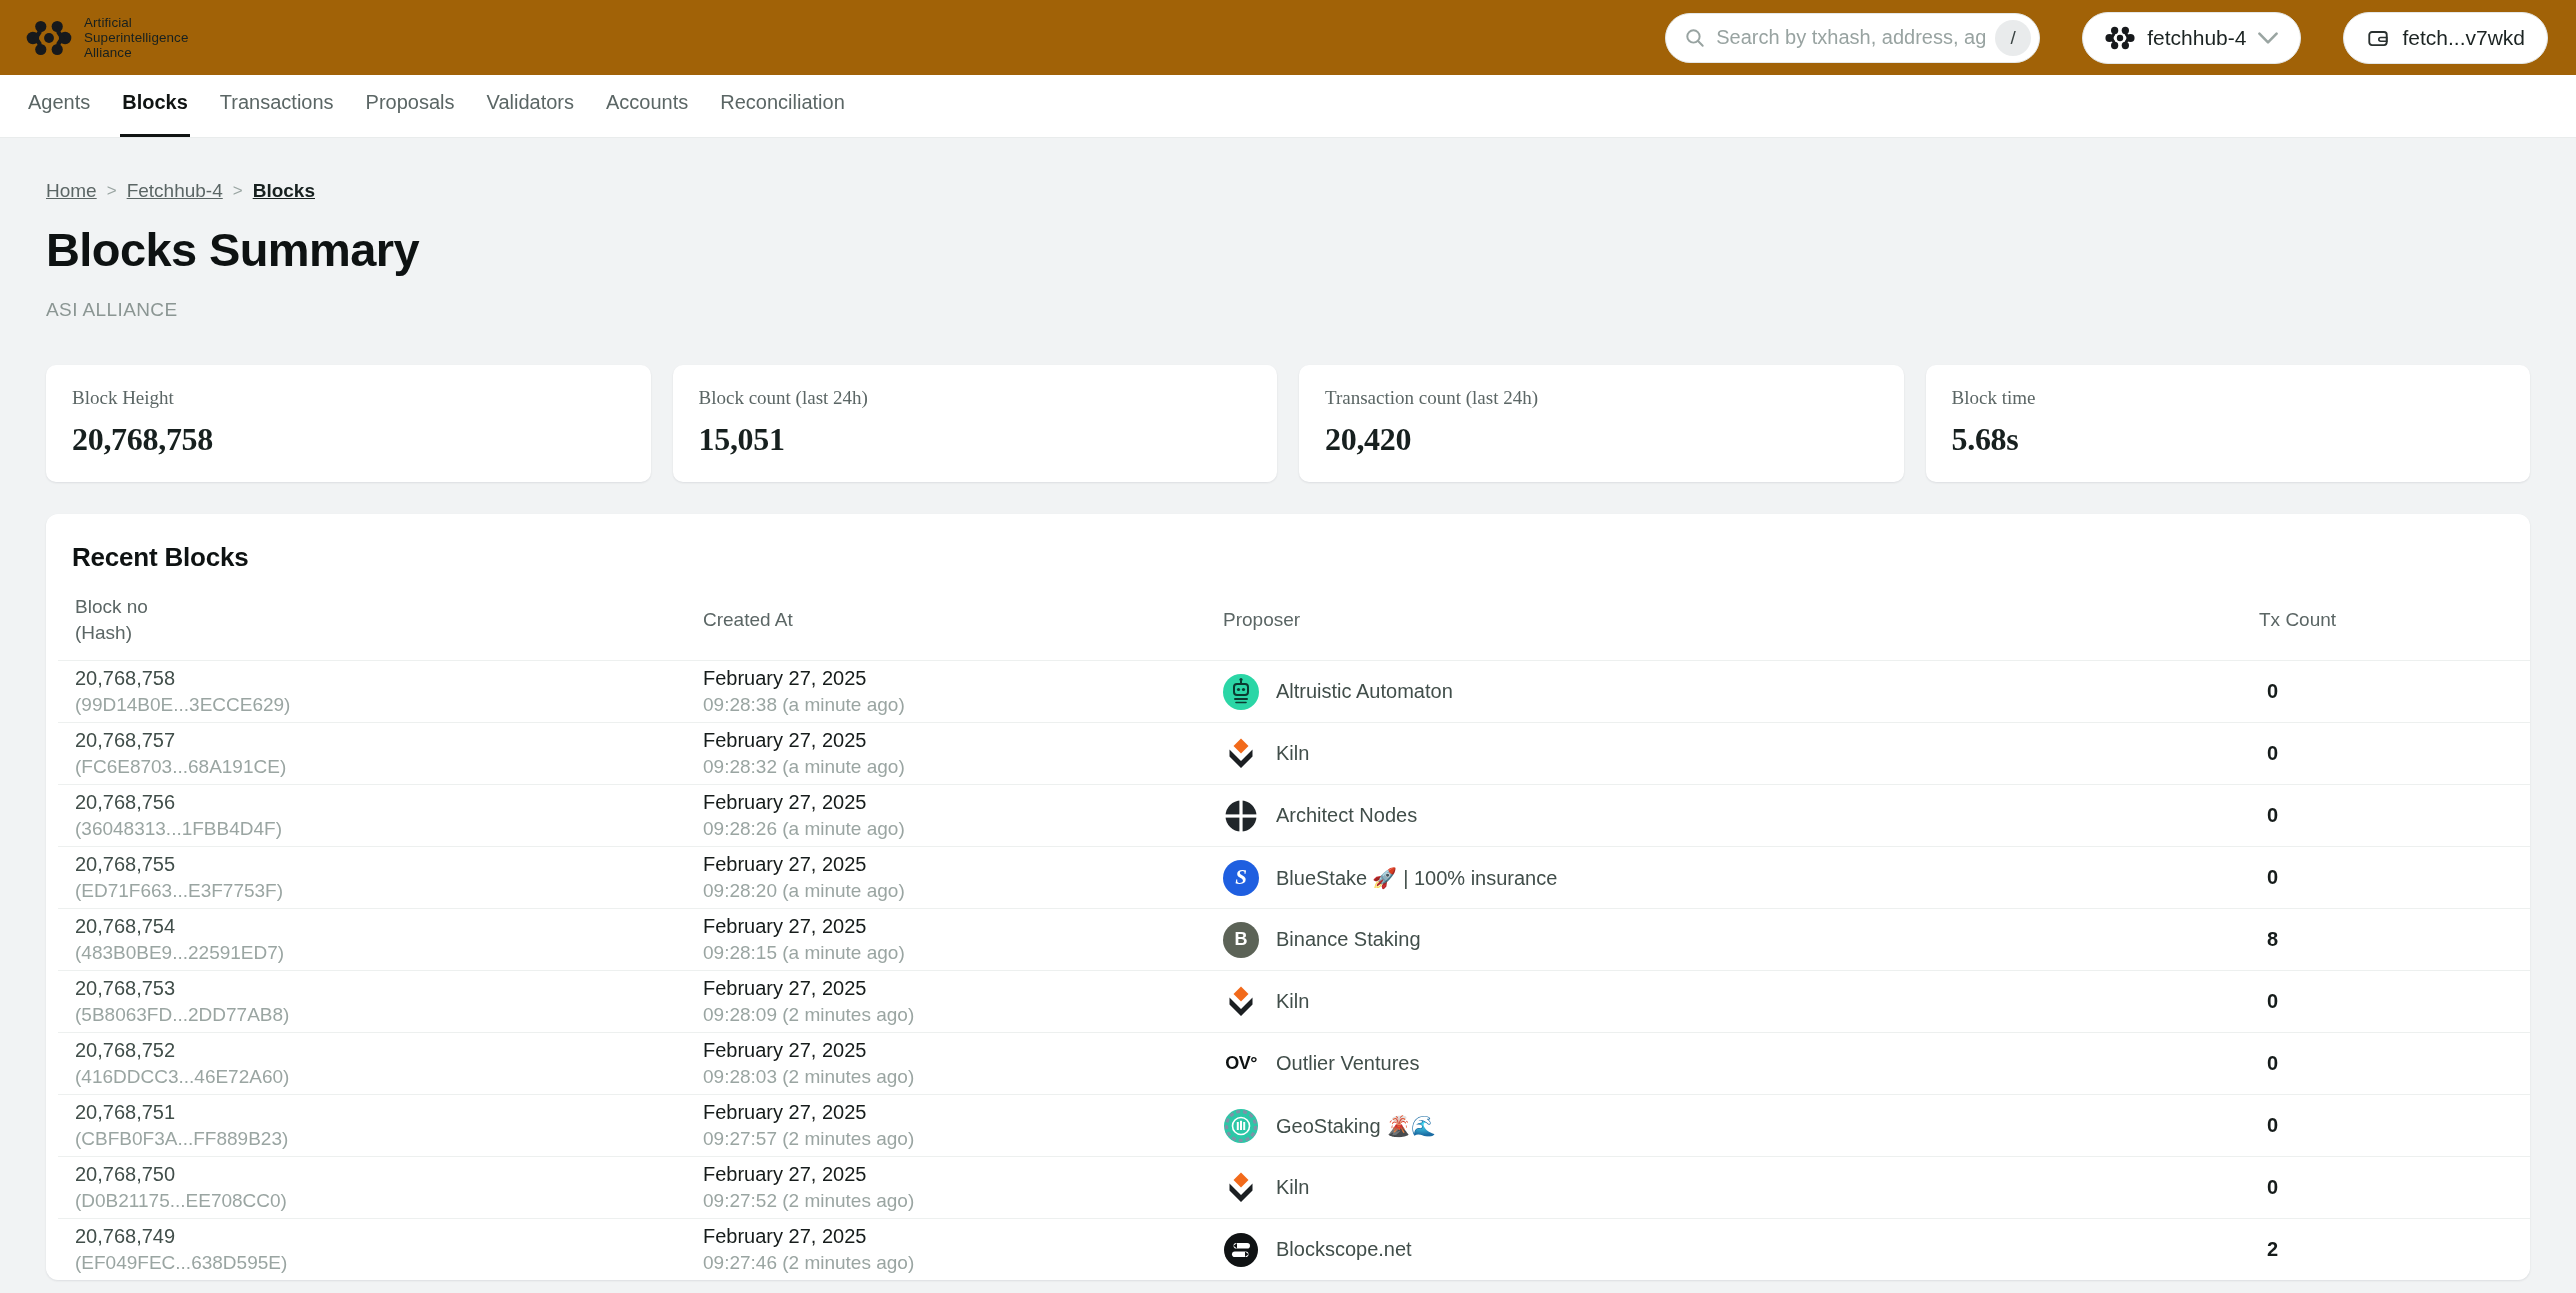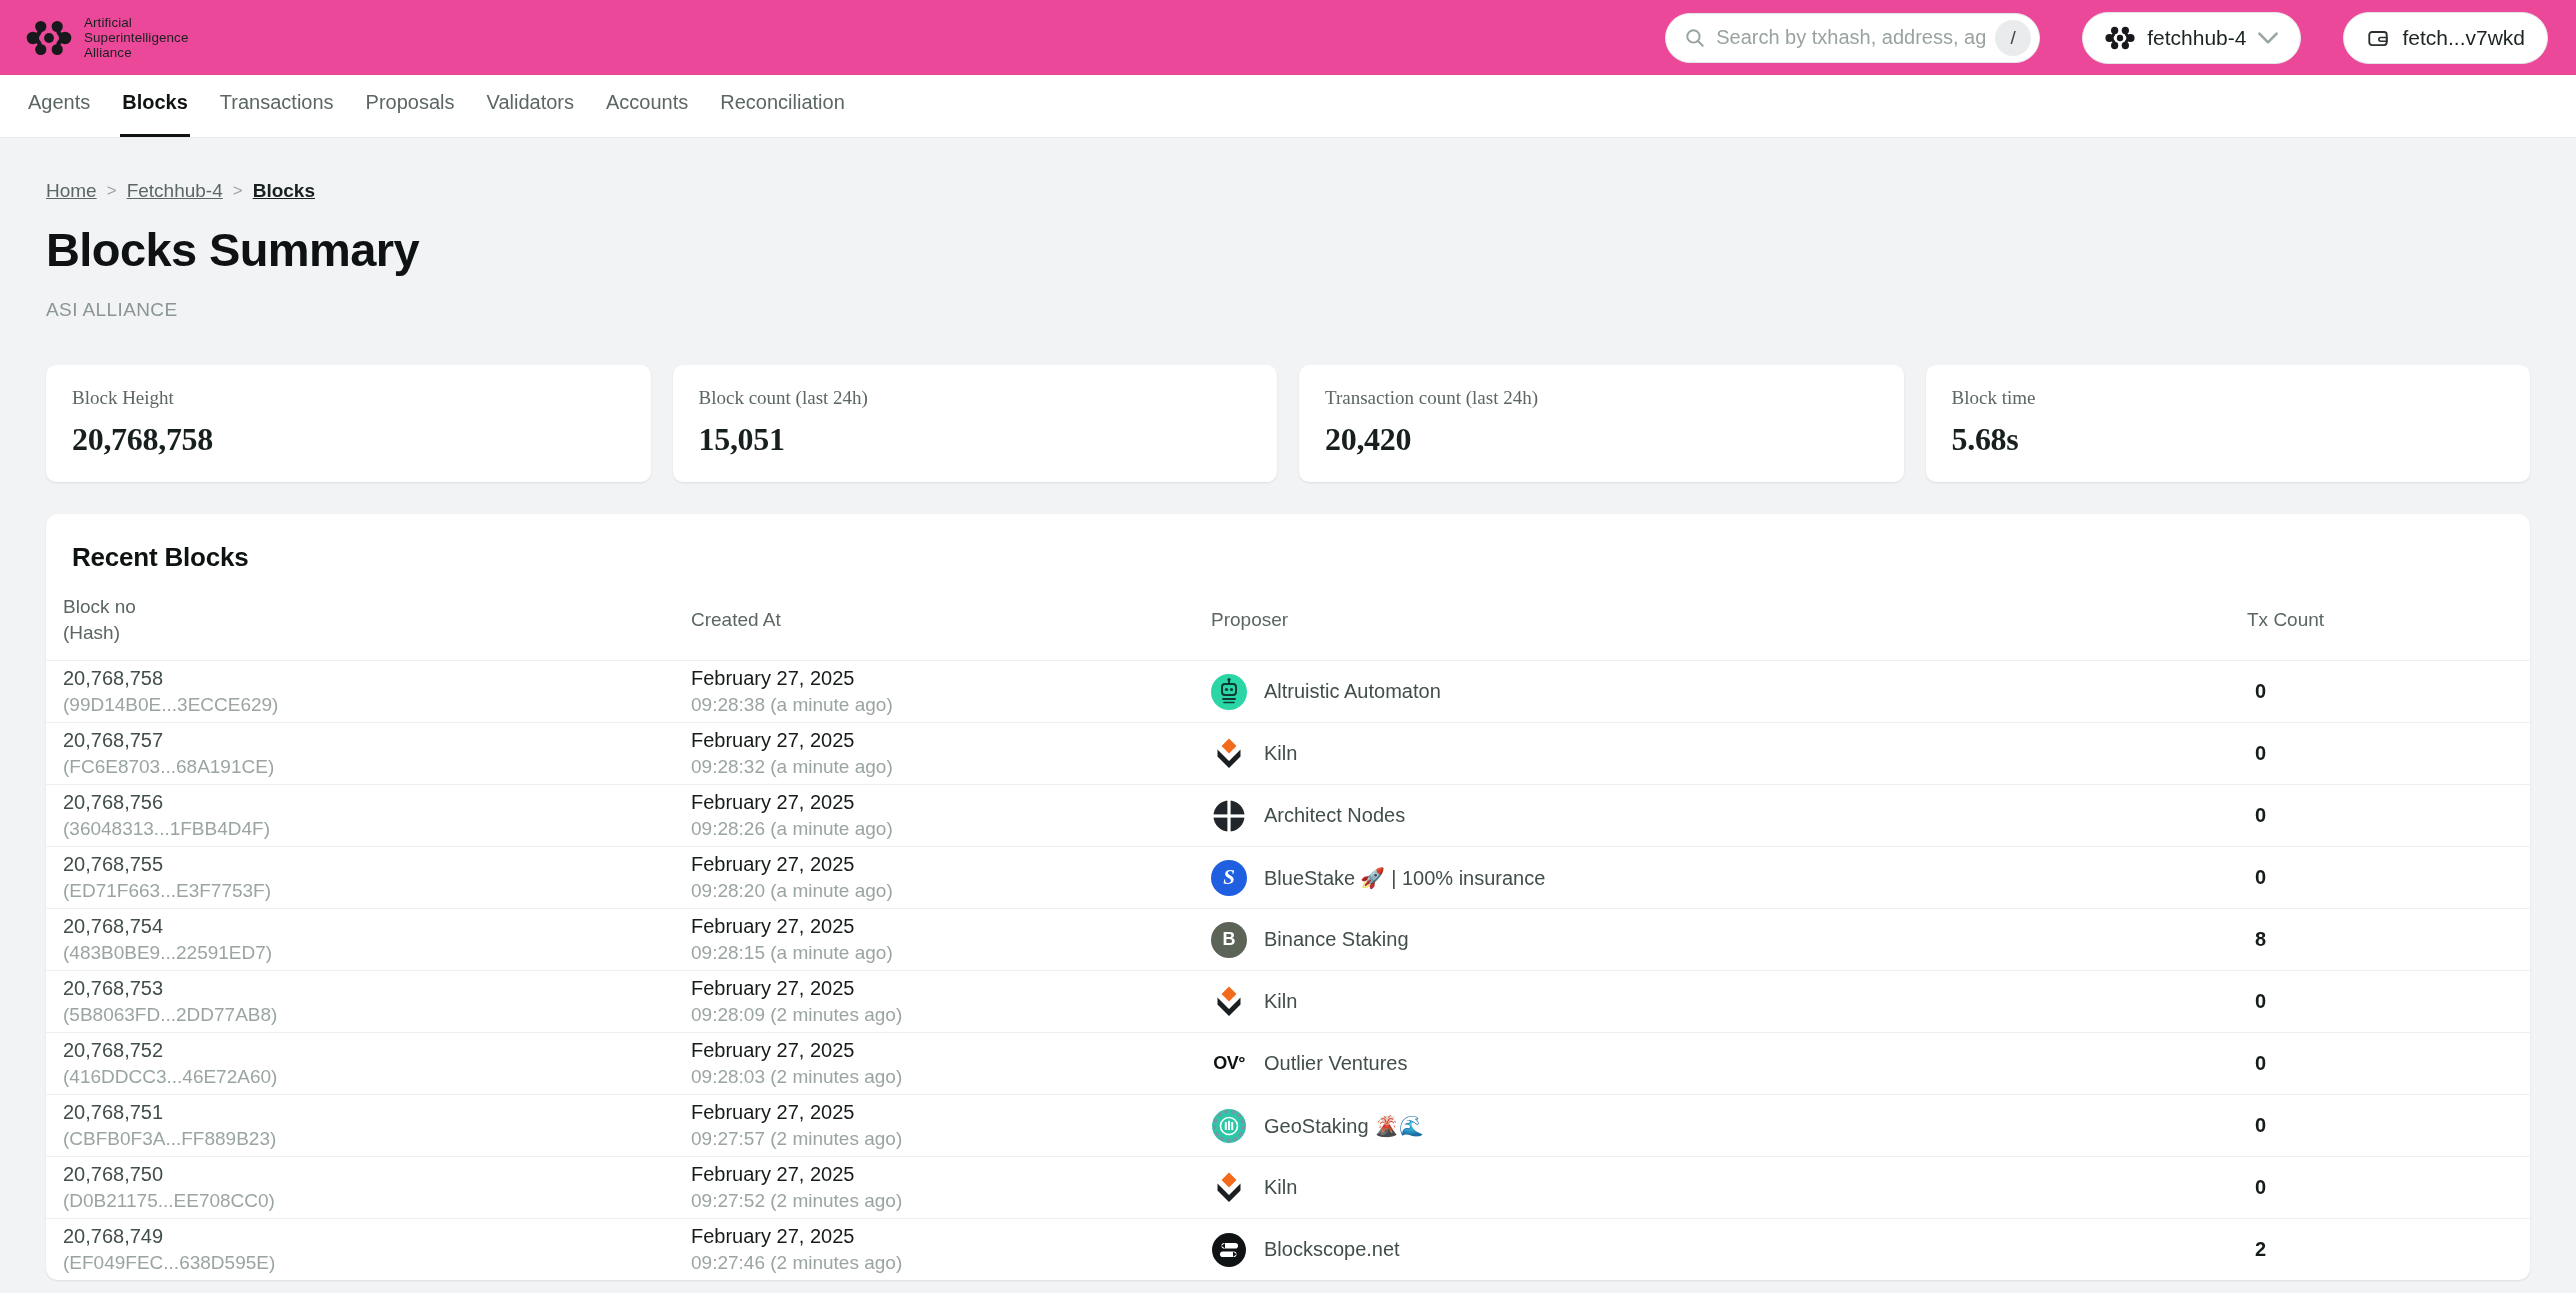--- a/index.html
+++ b/index.html
@@ -4,21 +4,21 @@
 <style>
   * { margin:0; padding:0; box-sizing:border-box; }
   html,body { width:2576px; height:1294px; overflow:hidden; }
   body {
     font-family:"Liberation Sans","DejaVu Sans",sans-serif;
     background:#f1f3f4; color:#161c1b;
     -webkit-font-smoothing:antialiased;
   }
   
   .header {
-    height:75px; background:#ec4899; display:flex; align-items:center;
+    height:75px; background:#a16207; display:flex; align-items:center;
     padding:0 28px 0 26px;
   }
   .brand { display:flex; align-items:center; gap:12px; }
   .brand-mark { width:46px; height:40px; flex:0 0 auto; }
   .brand-text { font-size:13.4px; line-height:15px; font-weight:500; color:#17201f; letter-spacing:0.1px; }
   .header-right { margin-left:auto; display:flex; align-items:center; gap:42px; }
   .searchbar {
     width:375px; height:50px; border:1.5px solid #e4e7e7; border-radius:990px;
     background:#fff; display:flex; align-items:center; padding:0 8px 0 18px; gap:10px;
   }
@@ -66,21 +66,21 @@
   .stat-label { font-size:19px; color:#5b6665; }
   .stat-value { margin-top:12px; font-size:32px; font-weight:700; color:#17201f; letter-spacing:-0.3px; }
   
   .table-card {
     margin-top:32px; background:#fff; border-radius:12px; overflow:hidden;
     box-shadow:0 1px 2px rgba(27,36,44,.06), 0 1px 3px rgba(27,36,44,.04);
   }
   .table-title { font-size:26px; font-weight:700; color:#0e1212; padding:28px 26px 6px; letter-spacing:-0.2px; }
   .trow {
     display:grid; grid-template-columns:628px 520px 1036px 1fr;
-    align-items:center; padding-left:17px;
+    align-items:center; padding-left:17px;margin-left:12px;
   }
   .thead-row { height:81px; color:#5b6665; font-size:19px; }
   .thead-row .th-2line div { line-height:26px; }
   .data-row { height:62px; border-top:1px solid #edf0ef; }
   .cell-block .b-no { font-size:20px; font-weight:500; color:#414e4a; cursor:pointer; }
   .cell-block .b-hash { margin-top:4px; font-size:19px; color:#9aa5a2; }
   .cell-created .c-date { font-size:20px; font-weight:500; color:#161c1b; }
   .cell-created .c-time { margin-top:4px; font-size:19px; color:#9aa5a2; }
   .cell-proposer { display:flex; align-items:center; gap:17px; cursor:pointer; }
   .cell-proposer .p-name { font-size:20px; color:#414e4a; }

